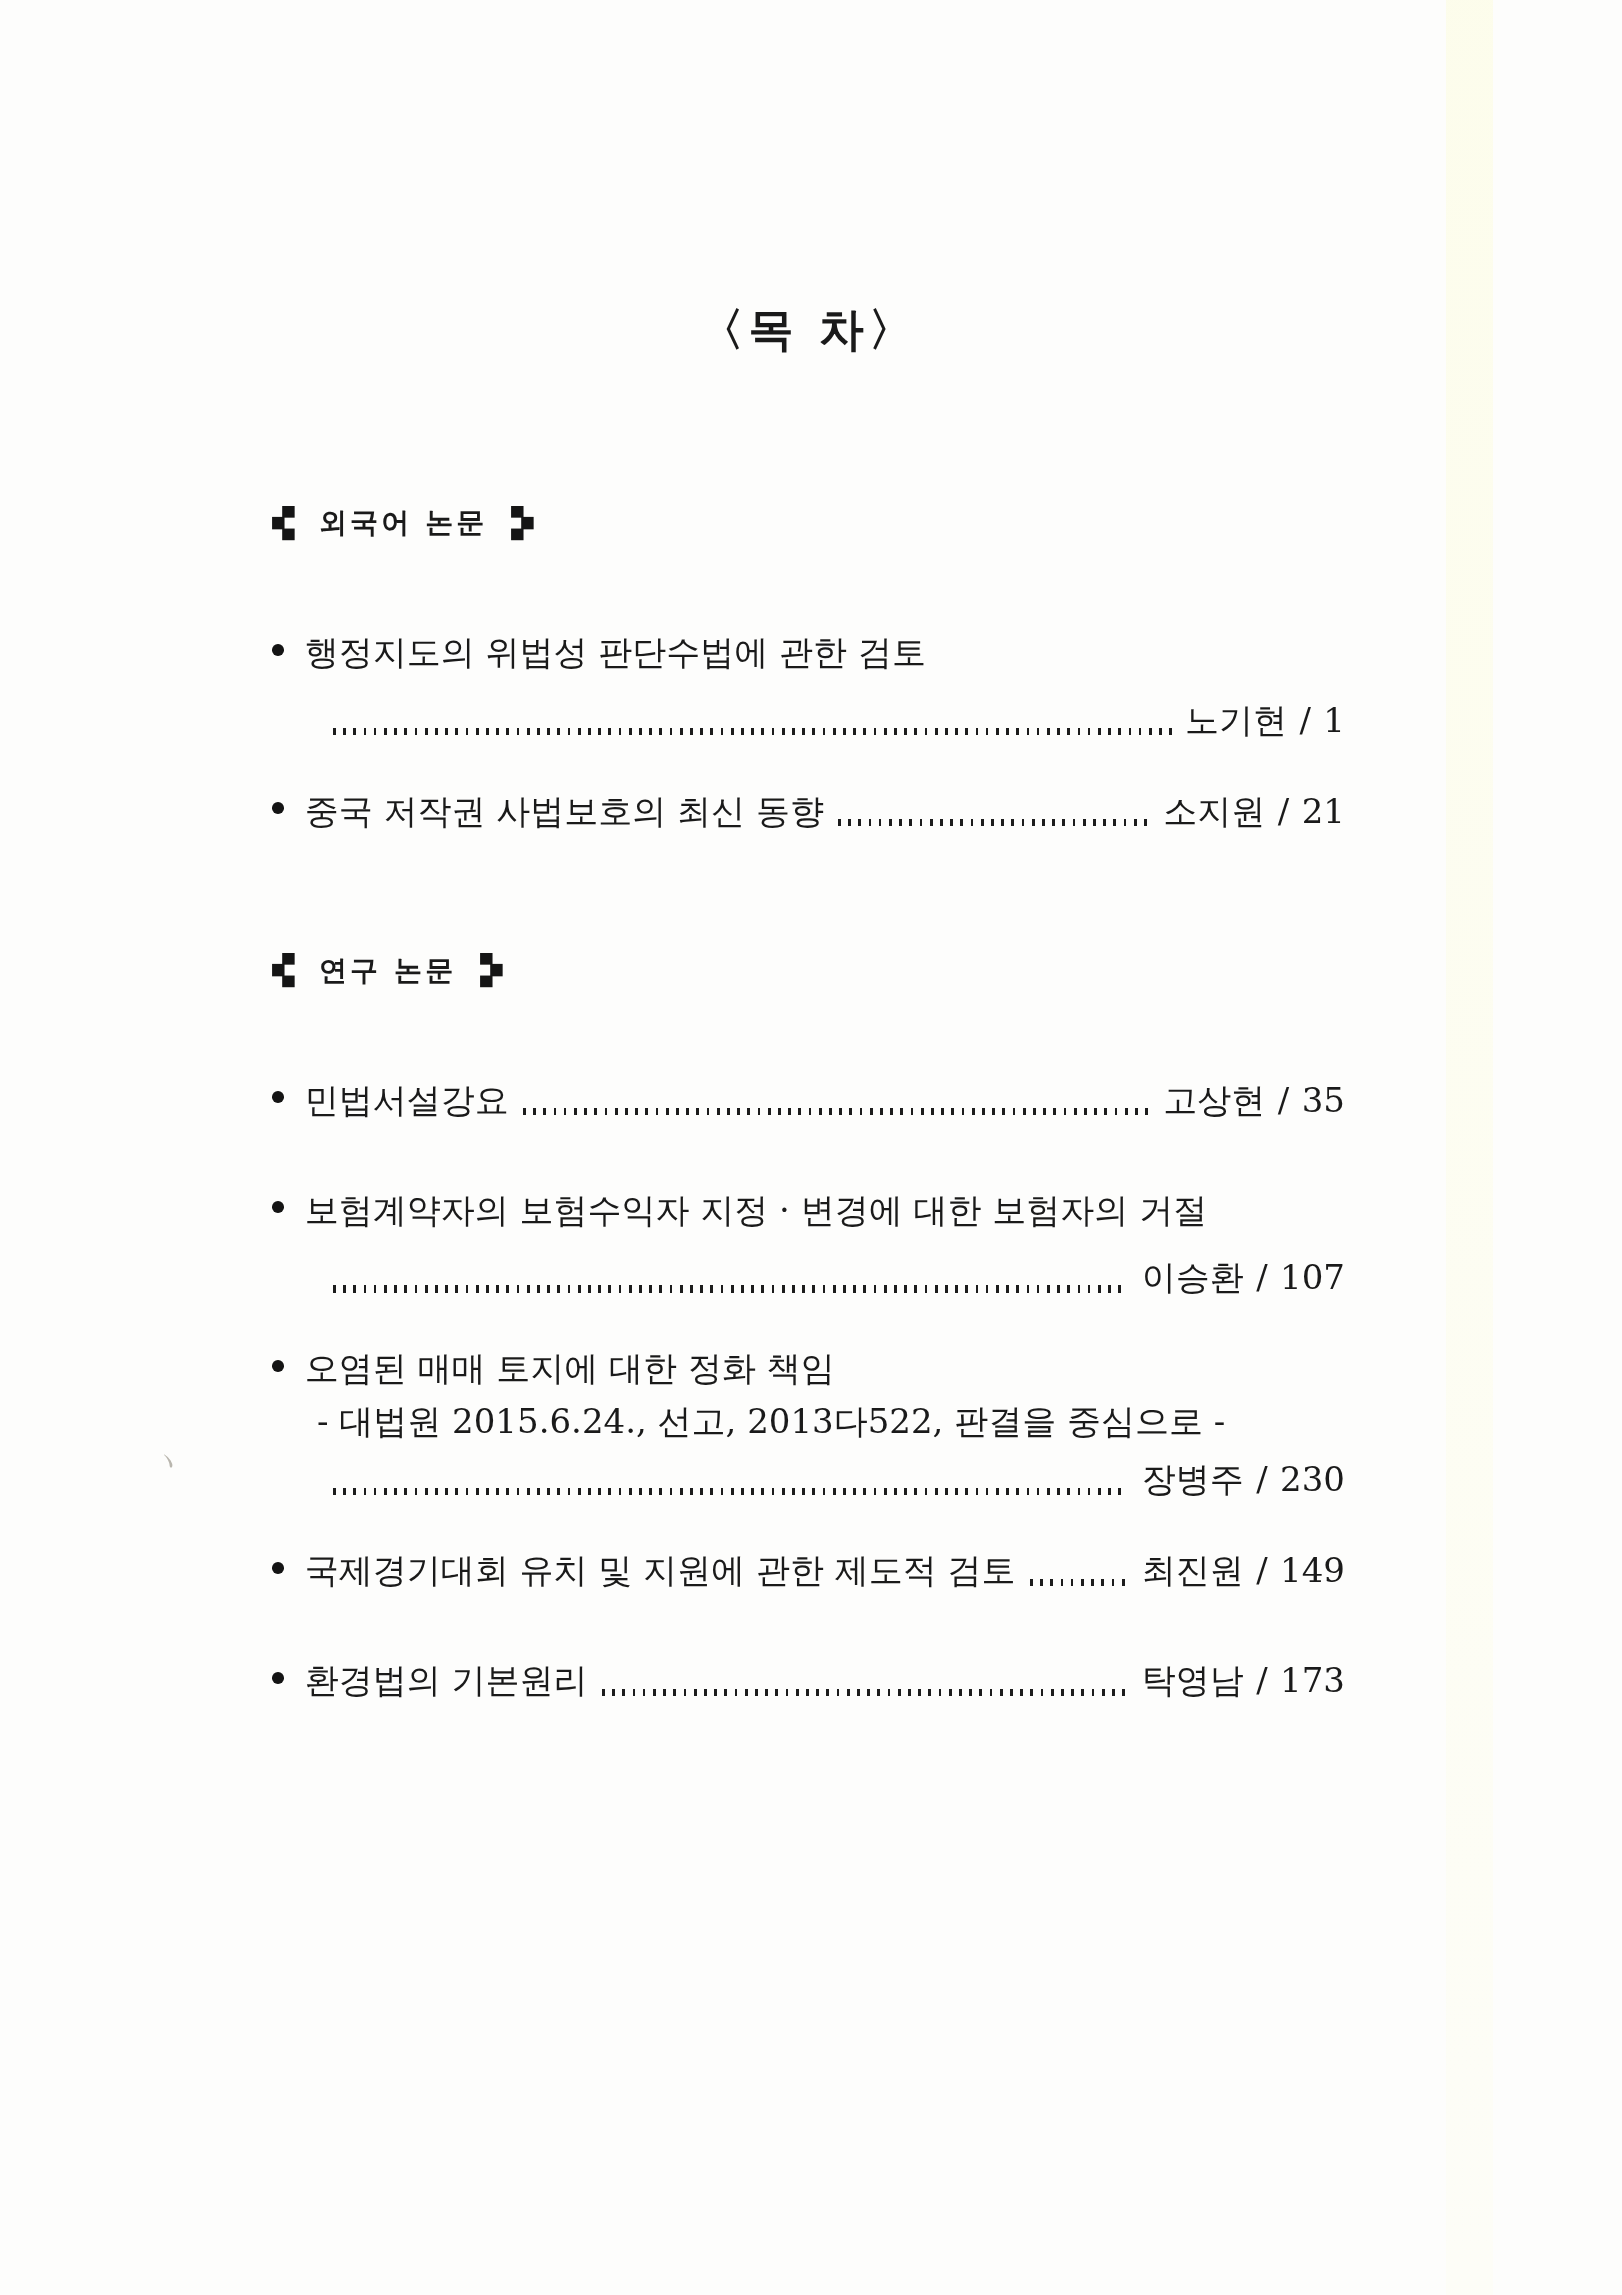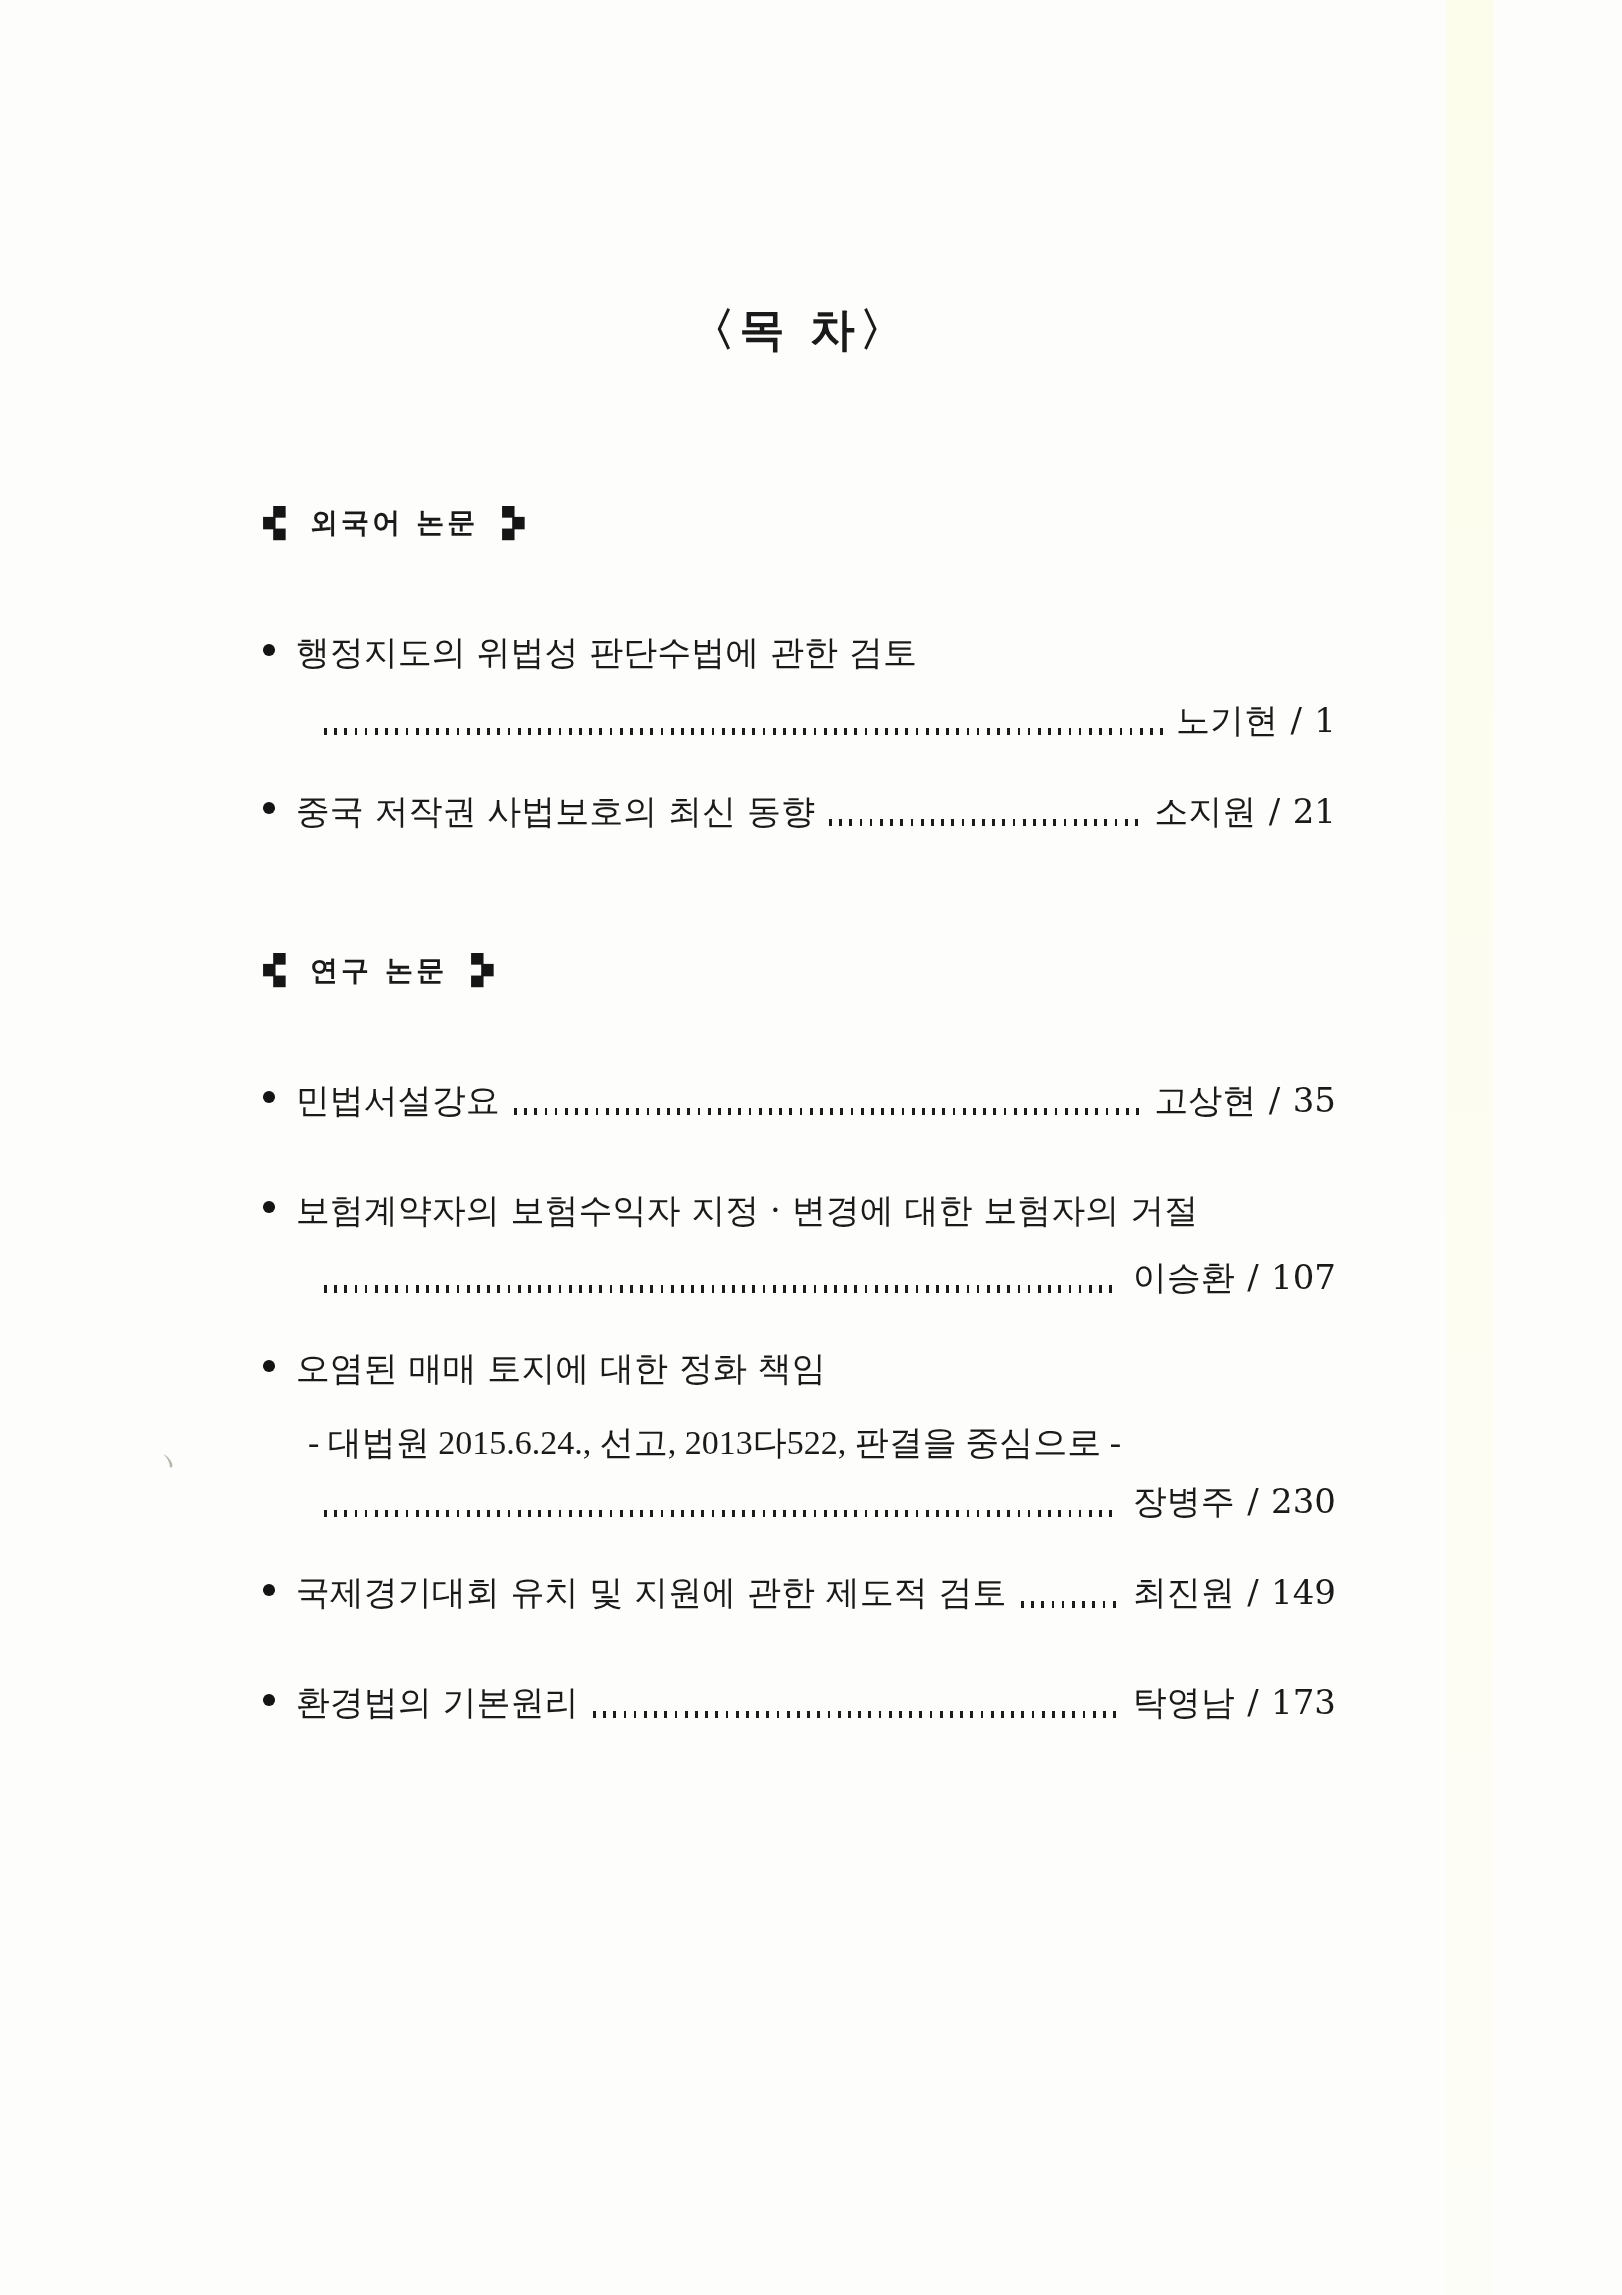--- a/index.html
+++ b/index.html
@@ -19,21 +19,21 @@
   .scan-strip {
     position: absolute; top: 0; left: 1446px; width: 47px; height: 2295px;
     background: linear-gradient(to bottom, rgba(252,252,205,0.35), rgba(253,253,225,0.18));
     pointer-events: none;
   }
   .scan-speck {
     position: absolute; left: 156px; top: 1445px;
     font-size: 23.5px; color: #b9b6ae; transform: rotate(12deg);
   }
   .content {
-    position: absolute; left: 263px; top: 306px; width: 1073px;
+    position: absolute; left: 272px; top: 306px; width: 1073px;
   }
   .toc-title {
     text-align: center;
     font-size: 45px; font-weight: 600;
     letter-spacing: 4.7px;
     line-height: 47px;
     white-space: nowrap;
   }
   .section-header {
     display: flex; align-items: center;
@@ -55,21 +55,21 @@
   .entry-line { display: flex; align-items: flex-end; }
   .bullet {
     flex: none;
     width: 11.7px; height: 11.7px; border-radius: 50%;
     background: #141414;
     align-self: center;
     margin-right: 21px;
     margin-top: -4.7px;
   }
   .entry-title { white-space: nowrap; }
-  .entry-subtitle-line { padding-left: 45px; margin-top: 23px; white-space: nowrap; font-family: Liberation Serif, serif; }
+  .entry-subtitle-line { padding-left: 45px; margin-top: 1px; white-space: nowrap; }
   .leader-line { margin-top: 15.6px; padding-left: 47px; }
   .leader-line.tight { margin-top: 6.3px; }
   .leader {
     flex: 1 0 31px;
     height: 7.8px;
     align-self: flex-end;
     margin: 0 12.5px 10.2px 14px;
     background-image: repeating-linear-gradient(90deg, #1c1c1c 0px, #1c1c1c 2.7px, rgba(0,0,0,0) 2.7px, rgba(0,0,0,0) 10.2px);
     background-position: left center;
   }

